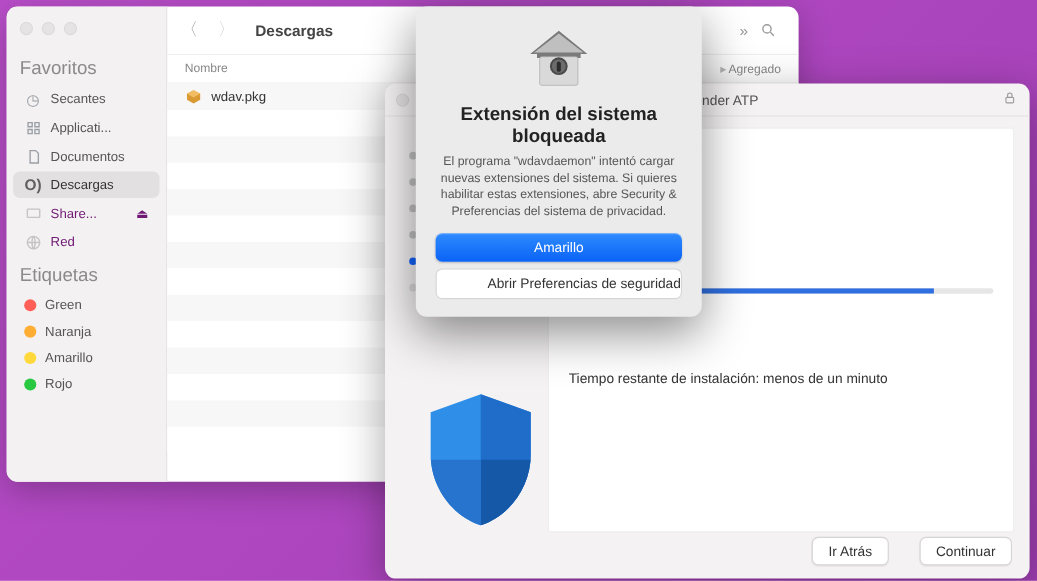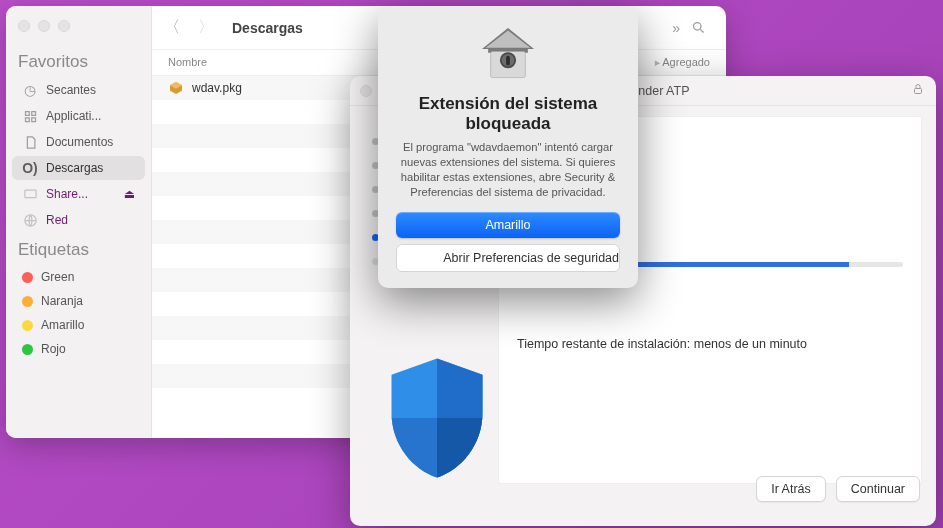--- a/index.html
+++ b/index.html
@@ -42,21 +42,21 @@
   .step.active { color:#1463ff; font-weight:600; }
   .step .dot { width:7px; height:7px; border-radius:50%; background:#c3c3c3; }
   .step.active .dot { background:#1463ff; }
   .installer-right { flex:1; background:#fff; margin: 10px 14px 0 0; border:1px solid #eee; border-radius:3px; padding: 14px 18px; }
   .installer-subtitle { font-size:13px; color:#333; margin-bottom: 28px; font-weight:500; }
   .running { font-weight:700; font-size:16px; margin-bottom: 10px; }
   .progress { height:5px; background:#e6e6e6; border-radius:3px; overflow:hidden; margin-bottom: 70px; }
   .progress > div { height:100%; width:86%; background:#2f6fe0; }
   .remaining { font-size:12.5px; color:#333; }
   .shield-wrap { position:absolute; left:32px; bottom:40px; }
-  .installer-buttons { position:absolute; right:16px; bottom:24px; display:flex; gap:10px; }
+  .installer-buttons { position:absolute; right:16px; bottom:12px; display:flex; gap:28px; }
   .mac-btn { background:#fff; border:1px solid #d6d4d5; border-radius:6px; padding:5px 14px; font-size:12.5px; color:#333; box-shadow:0 1px 1px rgba(0,0,0,.05); }
 
   
   .modal { position:absolute; left:378px; top:6px; width:260px; background:#ecebeb; border-radius:10px; box-shadow:0 14px 44px rgba(0,0,0,.45); padding: 14px 18px 16px; text-align:center; }
   .modal-icon { margin: 2px auto 8px; width:64px; height:64px; display:flex; align-items:center; justify-content:center; }
   .modal-title { font-weight:600; font-size:17px; margin-bottom:6px; }
   .modal-msg { font-size:11.2px; color:#555; line-height:1.35; margin-bottom:12px; }
   .modal-btn { display:block; width:100%; border:none; border-radius:6px; padding:6px 0; font-size:12.5px; margin-top:6px; cursor:pointer; }
   .modal-btn.primary { background: linear-gradient(#2f8bff,#0a63f5); color:#fff; box-shadow: inset 0 1px 0 rgba(255,255,255,.3), 0 1px 2px rgba(0,0,0,.2); }
   .modal-btn.secondary { background:#fff; color:#333; border:1px solid #d6d4d5;text-align:right; }

